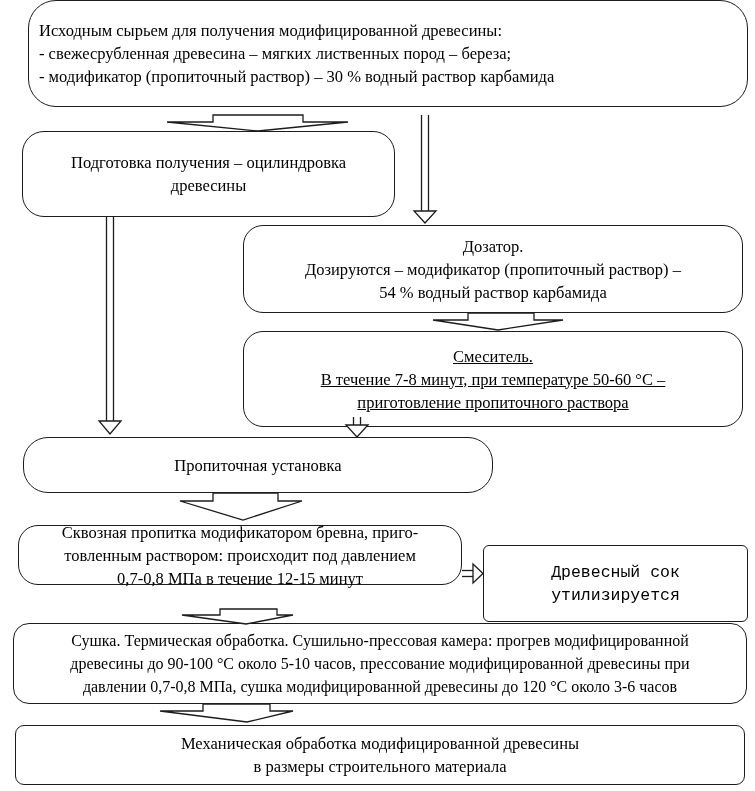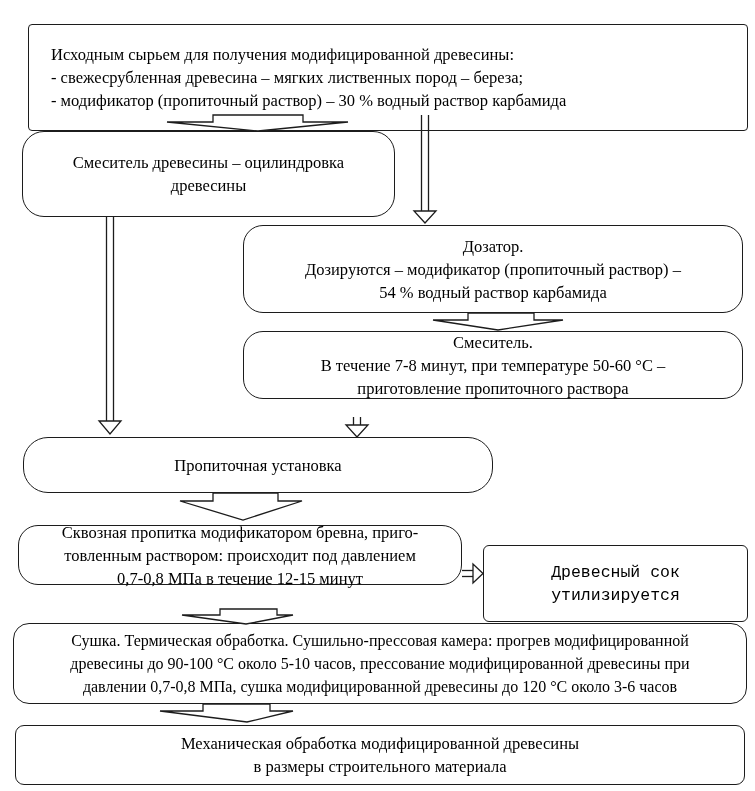--- a/index.html
+++ b/index.html
@@ -36,38 +36,38 @@
     left: 0; top: 0;
     z-index: 5;
     pointer-events: none;
   }
 </style>
 </head>
 <body>
 
 <div class="stage">
 
-  <div class="box align-left" style="left:28px; top:24px; width:720px; height:107px; border-radius:4px;padding-left:12px;">
+  <div class="box align-left" style="left:28px; top:0; width:720px; height:107px; border-radius:28px;">
     <div class="txt">Исходным сырьем для получения модифицированной древесины:
 - свежесрубленная древесина – мягких лиственных пород – береза;
 - модификатор (пропиточный раствор) – 30 % водный раствор карбамида</div>
   </div>
 
   <div class="box" style="left:22px; top:131px; width:373px; height:86px; border-radius:22px;">
-    <div class="txt">Смеситель древесины – оцилиндровка
+    <div class="txt">Подготовка получения – оцилиндровка
 древесины</div>
   </div>
 
   <div class="box" style="left:243px; top:225px; width:500px; height:88px; border-radius:20px;">
     <div class="txt">Дозатор.
 Дозируются – модификатор (пропиточный раствор) –
 54 % водный раствор карбамида</div>
   </div>
 
-  <div class="box" style="left:243px; top:331px; width:500px; height:68px; border-radius:20px;">
+  <div class="box" style="left:243px; top:331px; width:500px; height:96px; border-radius:20px;text-decoration:underline;">
     <div class="txt">Смеситель.
 В течение 7-8 минут, при температуре 50-60 °С –
 приготовление пропиточного раствора</div>
   </div>
 
   <div class="box" style="left:23px; top:437px; width:470px; height:56px; border-radius:25px;">
     <div class="txt">Пропиточная установка</div>
   </div>
 
   <div class="box" style="left:18px; top:525px; width:444px; height:60px; border-radius:20px;">

